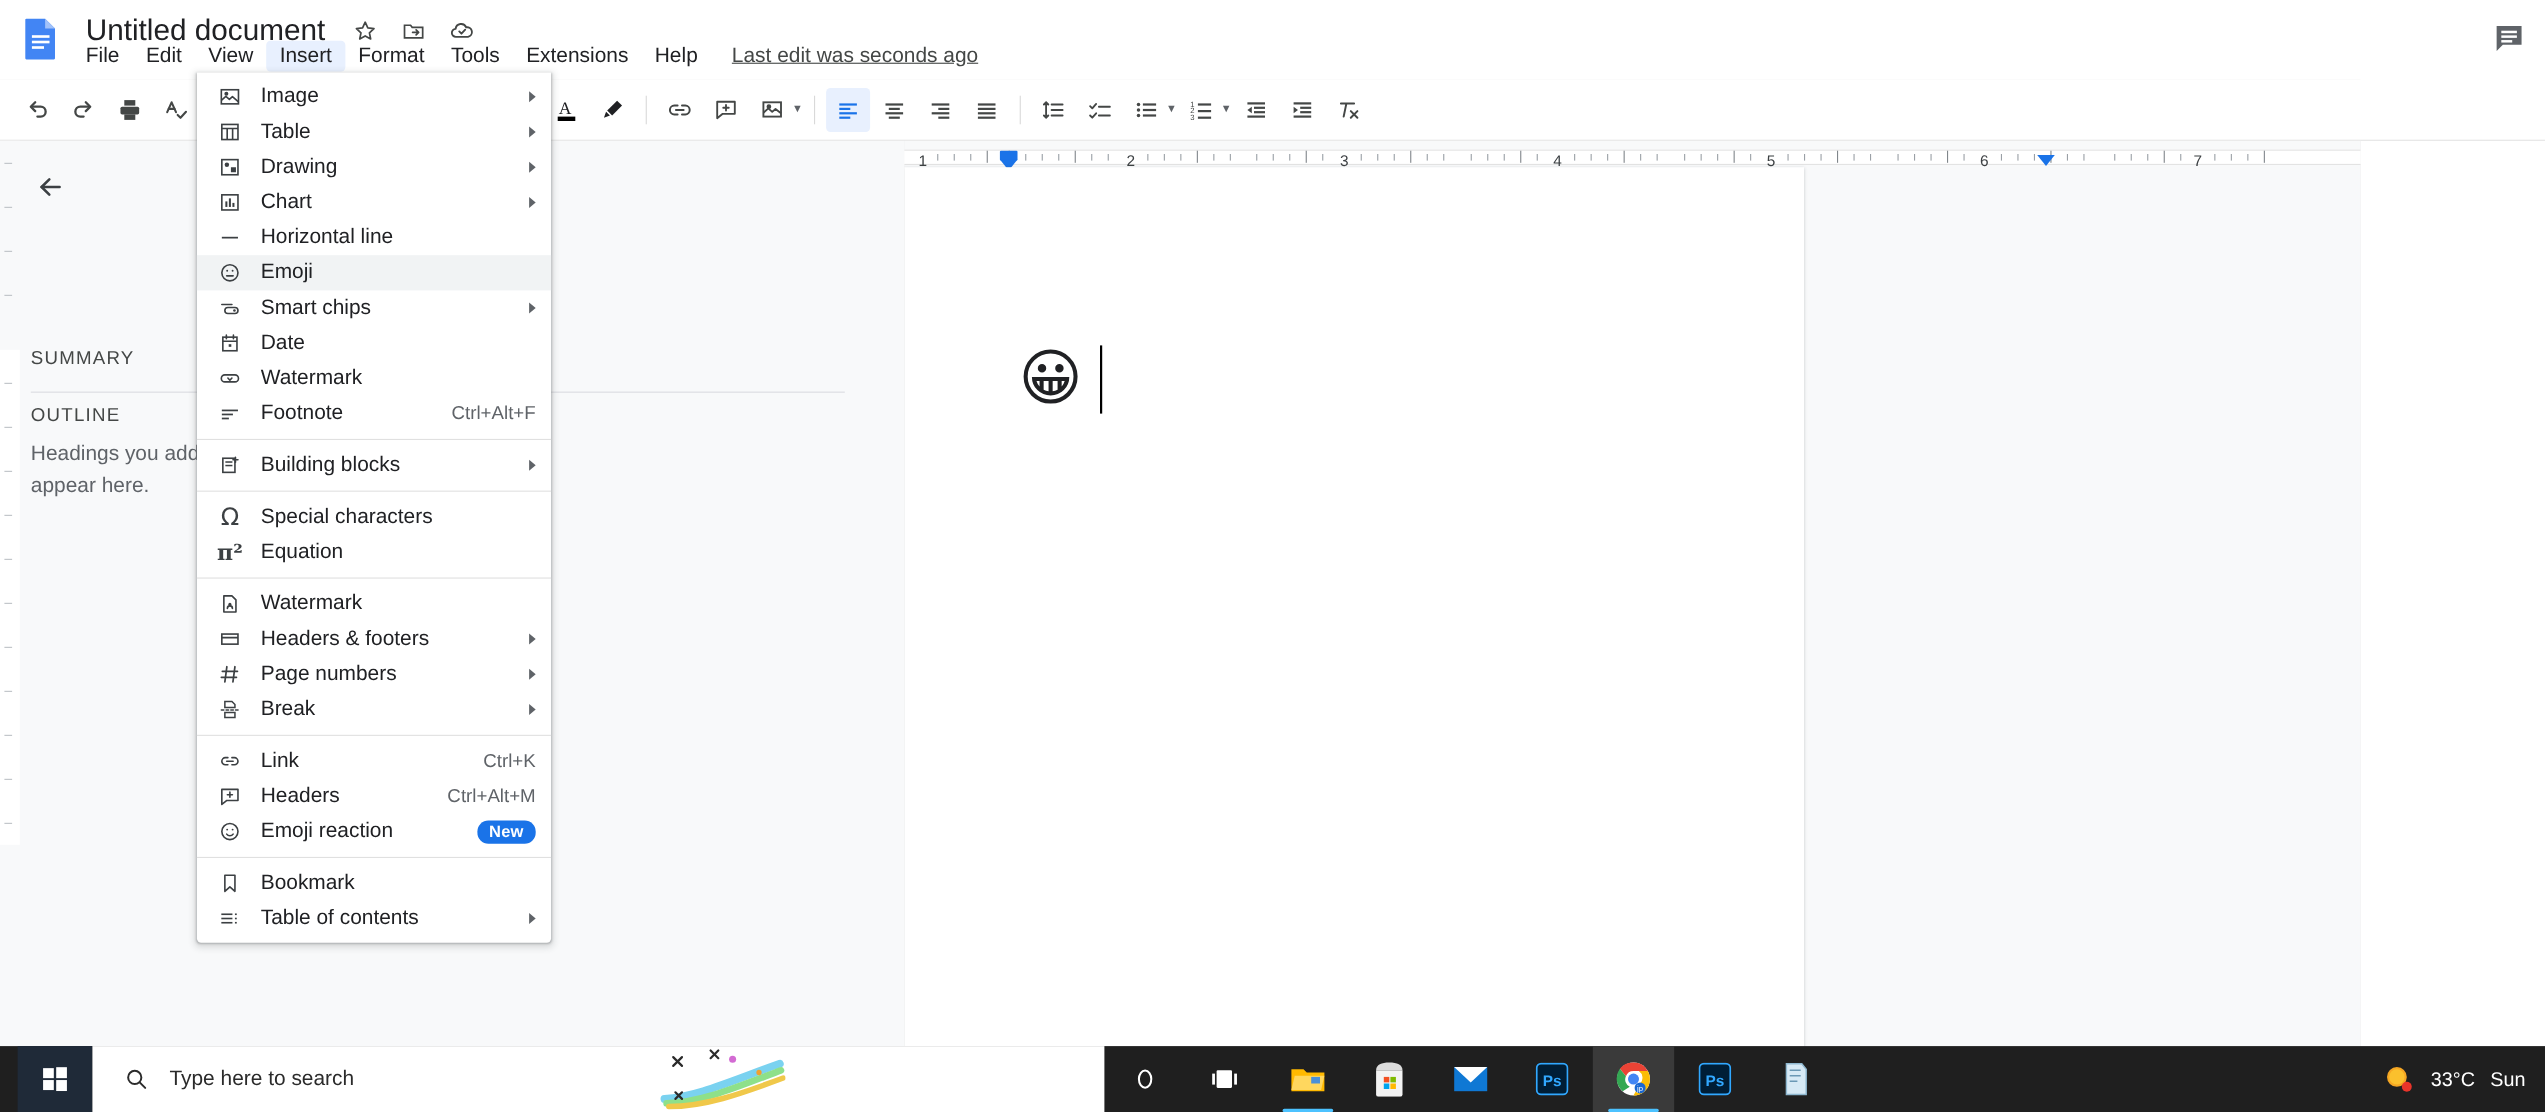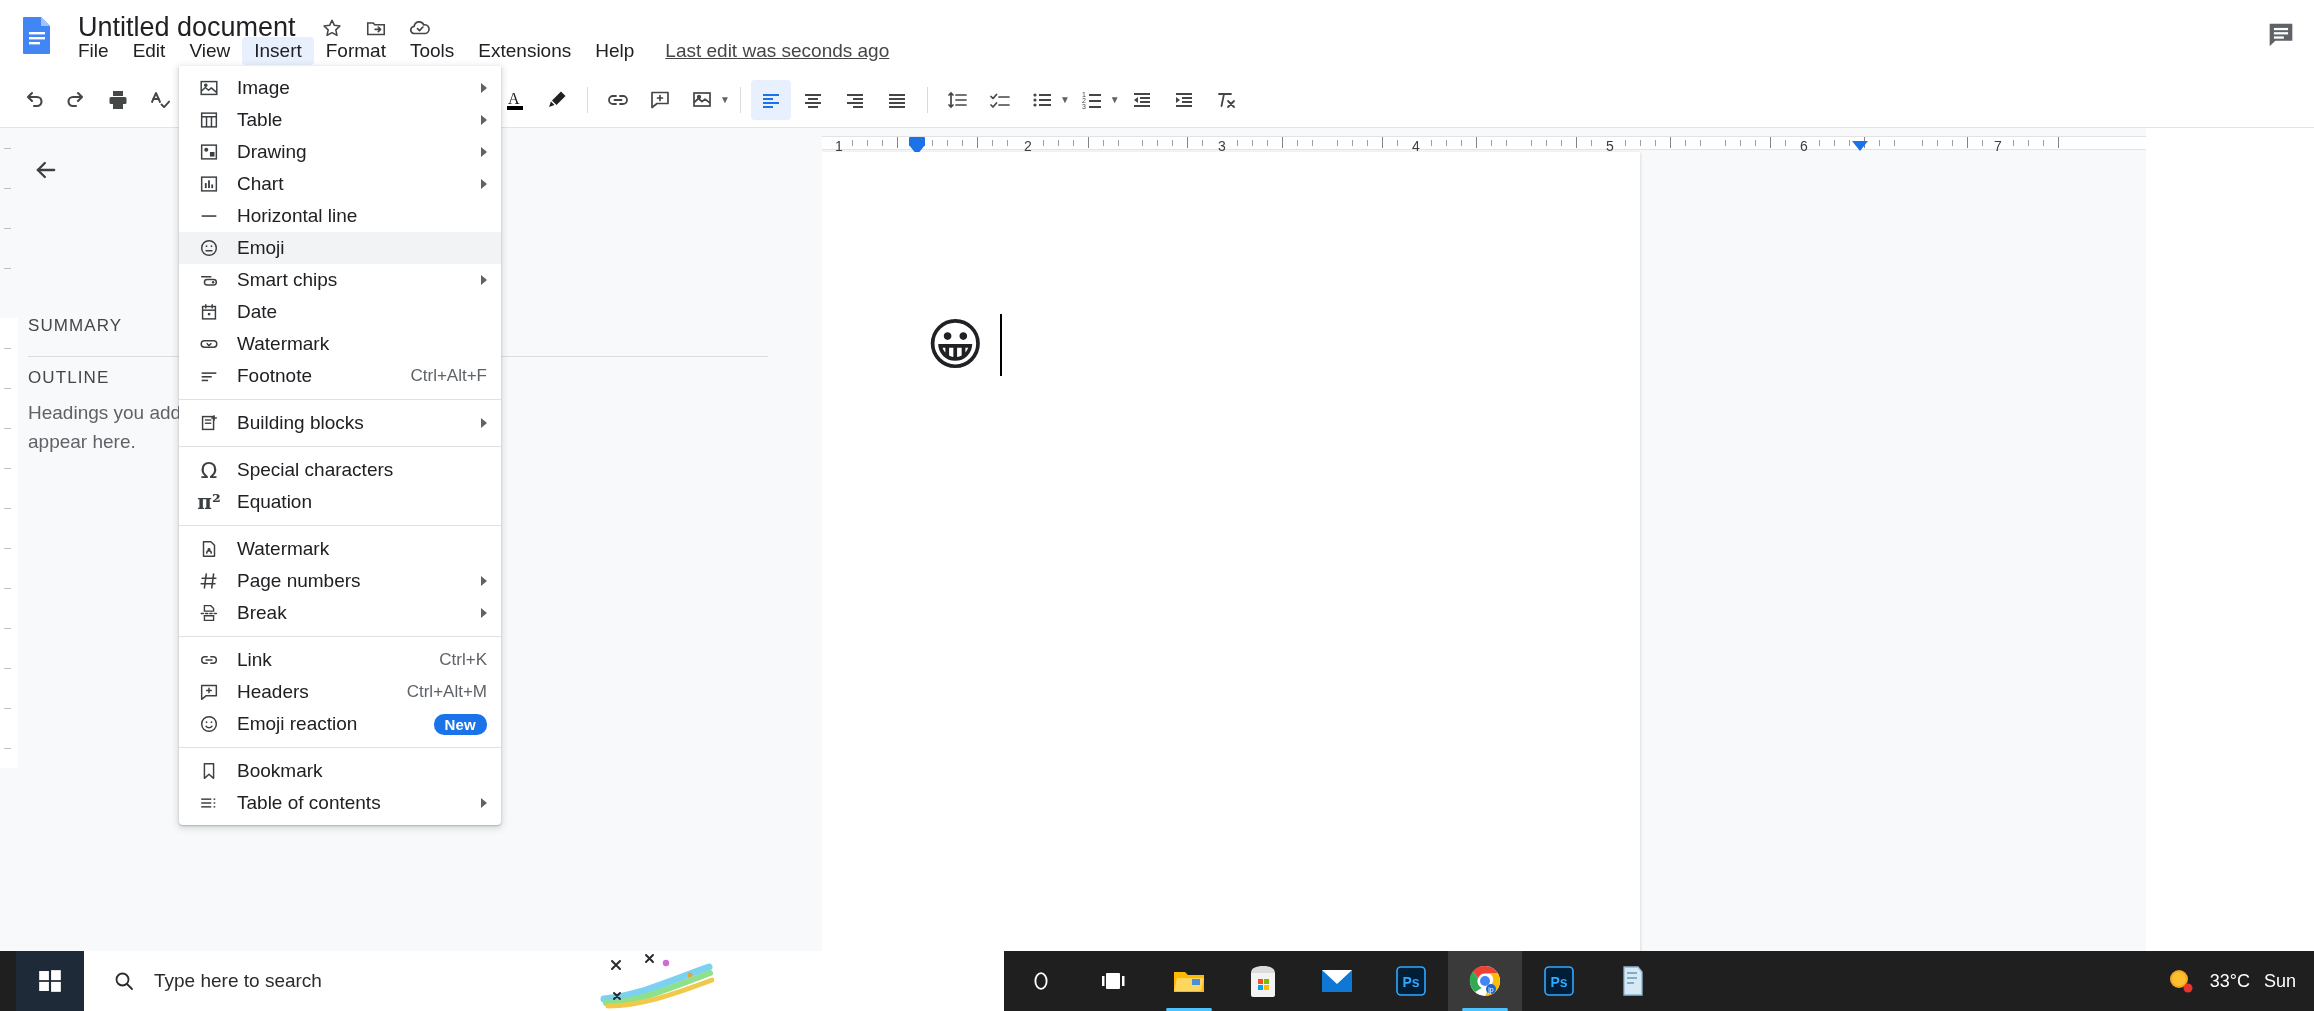--- a/index.html
+++ b/index.html
@@ -669,20 +669,30 @@
       <span class="mic">
         <svg width="22" height="22" viewBox="0 0 24 24" fill="none" stroke="#3c4043" stroke-width="1.6">
           <path d="M6 4h8l4 4v12H6z" stroke-linejoin="round"></path>
             <circle cx="12" cy="12.5" r="1.6" fill="#3c4043" stroke="none"></circle>
             <path d="M9.5 16.5a2.5 2.5 0 0 1 5 0" stroke-linecap="round"></path>
         </svg>
       </span>
       <span class="mlabel">Watermark</span>
     </div>
 
+    <div class="mrow">
+      <span class="mic">
+        <svg width="22" height="22" viewBox="0 0 24 24" fill="none" stroke="#3c4043" stroke-width="1.6">
+          <rect x="4" y="7" width="16" height="10"></rect>
+            <path d="M4 10.5h16"></path>
+        </svg>
+      </span>
+      <span class="mlabel">Headers &amp; footers</span>
+      <span class="marrow"></span>
+    </div>
 
     <div class="mrow">
       <span class="mic">
         <svg width="22" height="22" viewBox="0 0 24 24" fill="none" stroke="#3c4043" stroke-width="1.7" stroke-linecap="round">
           <path d="M9 4.5L7 19.5M17 4.5l-2 15M4.5 9h15M3.5 15h15"></path>
         </svg>
       </span>
       <span class="mlabel">Page numbers</span>
       <span class="marrow"></span>
     </div>

